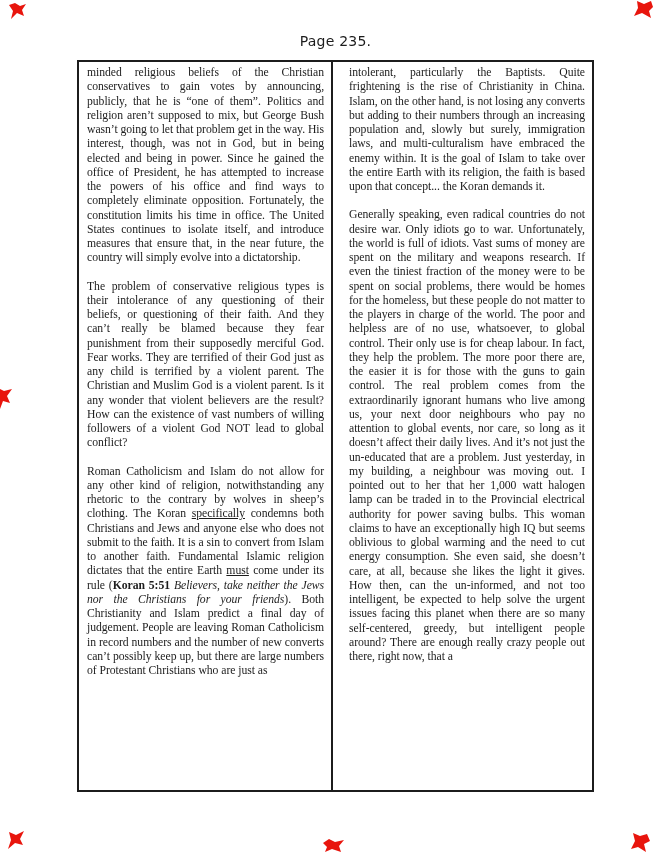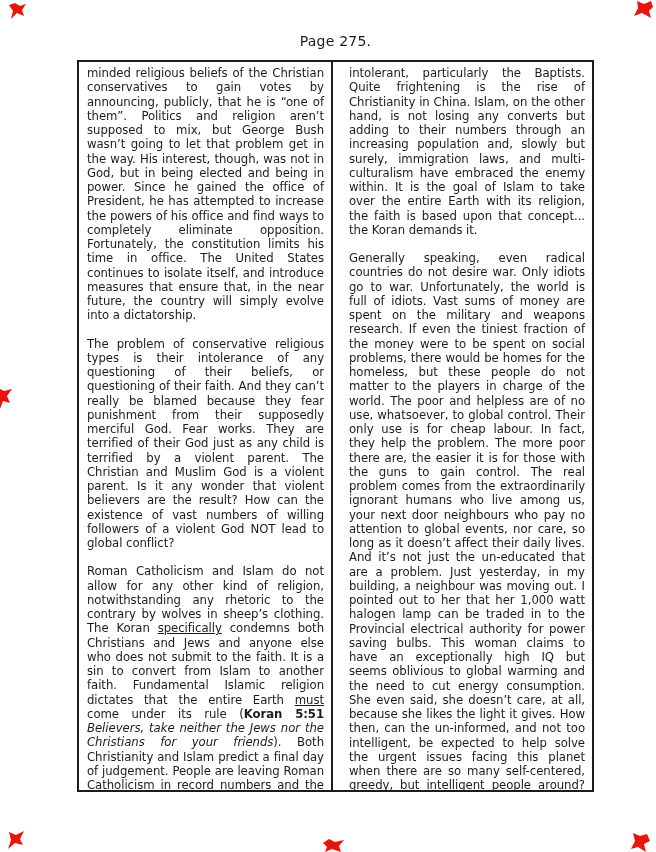--- a/index.html
+++ b/index.html
@@ -26,20 +26,21 @@
     letter-spacing:0.2px;
   }
   .text-frame{
     position:absolute;
     top:60px;left:77px;
     width:517px;height:732px;
     border:2px solid var(--ink);
     display:flex;
     overflow:hidden;
     background:var(--paper);
+    font-family:Liberation Serif, serif;
   }
   .col{
     font-size:11.7px;
     line-height:14.25px;
     text-align:justify;
     letter-spacing:-0.05px;
     overflow:hidden;
   }
   .col p{margin:0 0 14px 0;}
   .col p:last-child{margin-bottom:0;}
@@ -62,21 +63,21 @@
   .mark-left-middle{top:387px;left:-4px;}
   .mark-bottom-left{top:831px;left:7px;}
   .mark-bottom-center{top:839px;left:323px;}
   .mark-bottom-right{top:833px;left:631px;}
 </style>
 </head>
 <body>
 
 <div class="sheet">
 
-  <div class="page-header">Page 275.</div>
+  <div class="page-header">Page 235.</div>
 
   <div class="text-frame">
     <div class="col col-left">
         <p><span>minded religious beliefs of the Christian conservatives to gain votes by announcing, publicly, that he is “one of them”. Politics and religion aren’t supposed to mix, but George Bush wasn’t going to let that problem get in the way. His interest, though, was not in God, but in being elected and being in power. Since he gained the office of President, he has attempted to increase the powers of his office and find ways to completely eliminate opposition. Fortunately, the constitution limits his time in office. The United States continues to isolate itself, and introduce measures that ensure that, in the near future, the country will simply evolve into a dictatorship.</span></p>
         <p><span>The problem of conservative religious types is their intolerance of any questioning of their beliefs, or questioning of their faith. And they can’t really be blamed because they fear punishment from their supposedly merciful God. Fear works. They are terrified of their God just as any child is terrified by a violent parent. The Christian and Muslim God is a violent parent. Is it any wonder that violent believers are the result? How can the existence of vast numbers of willing followers of a violent God NOT lead to global conflict?</span></p>
         <p><span>Roman Catholicism and Islam do not allow for any other kind of religion, notwithstanding any rhetoric to the contrary by wolves in sheep’s clothing. The Koran </span><span class="seg-u">specifically</span><span> condemns both Christians and Jews and anyone else who does not submit to the faith. It is a sin to convert from Islam to another faith. Fundamental Islamic religion dictates that the entire Earth </span><span class="seg-u">must</span><span> come under its rule (</span><span class="seg-b">Koran 5:51</span><span> </span><span class="seg-i">Believers, take neither the Jews nor the Christians for your friends</span><span>). Both Christianity and Islam predict a final day of judgement. People are leaving Roman Catholicism in record numbers and the number of new converts can’t possibly keep up, but there are large numbers of Protestant Christians who are just as</span></p>
       </div>
     <div class="col col-right">
         <p><span>intolerant, particularly the Baptists. Quite frightening is the rise of Christianity in China. Islam, on the other hand, is not losing any converts but adding to their numbers through an increasing population and, slowly but surely, immigration laws, and multi-culturalism have embraced the enemy within. It is the goal of Islam to take over the entire Earth with its religion, the faith is based upon that concept... the Koran demands it.</span></p>
         <p><span>Generally speaking, even radical countries do not desire war. Only idiots go to war. Unfortunately, the world is full of idiots. Vast sums of money are spent on the military and weapons research. If even the tiniest fraction of the money were to be spent on social problems, there would be homes for the homeless, but these people do not matter to the players in charge of the world. The poor and helpless are of no use, whatsoever, to global control. Their only use is for cheap labour. In fact, they help the problem. The more poor there are, the easier it is for those with the guns to gain control. The real problem comes from the extraordinarily ignorant humans who live among us, your next door neighbours who pay no attention to global events, nor care, so long as it doesn’t affect their daily lives. And it’s not just the un-educated that are a problem. Just yesterday, in my building, a neighbour was moving out. I pointed out to her that her 1,000 watt halogen lamp can be traded in to the Provincial electrical authority for power saving bulbs. This woman claims to have an exceptionally high IQ but seems oblivious to global warming and the need to cut energy consumption. She even said, she doesn’t care, at all, because she likes the light it gives. How then, can the un-informed, and not too intelligent, be expected to help solve the urgent issues facing this planet when there are so many self-centered, greedy, but intelligent people around? There are enough really crazy people out there, right now, that a</span></p>

